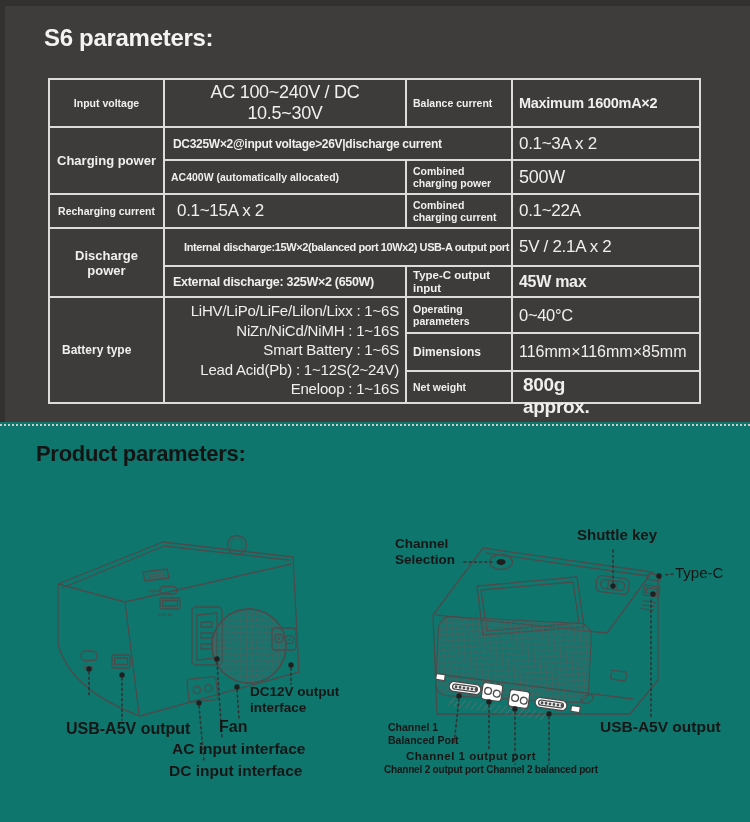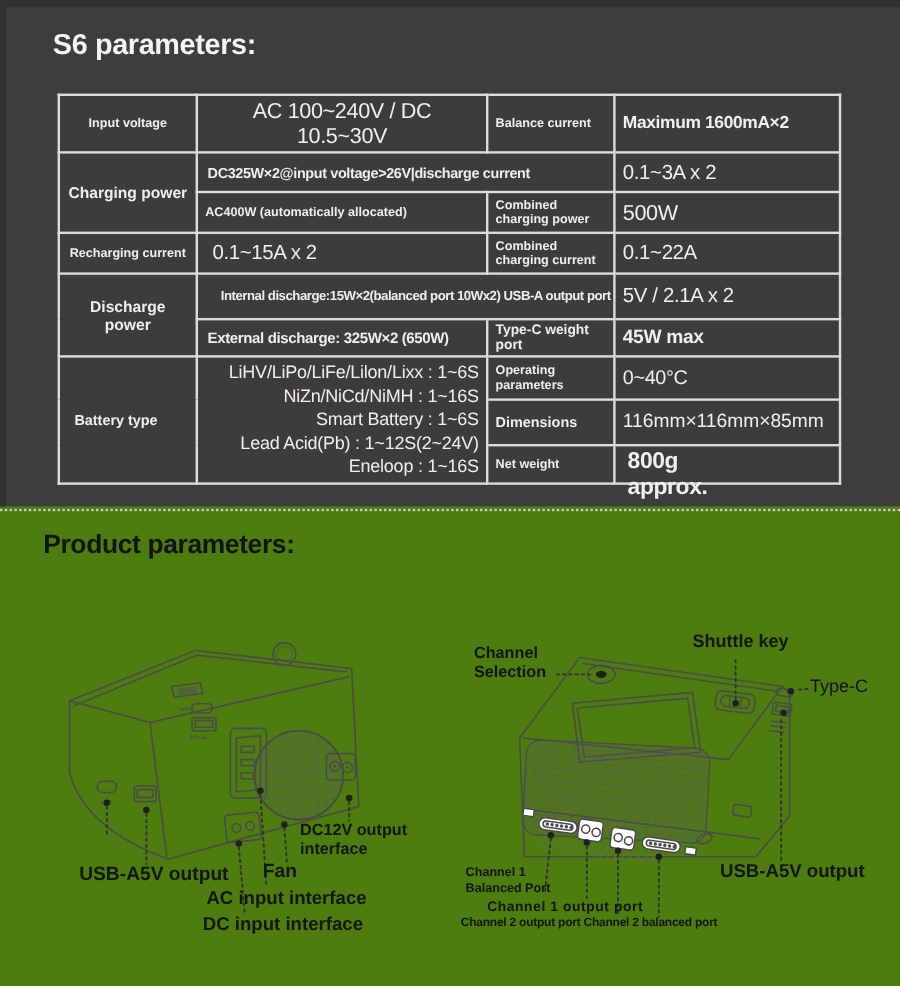--- a/index.html
+++ b/index.html
@@ -1,16 +1,16 @@
 <!DOCTYPE html>
 <html><head>
 <meta charset="utf-8">
 <style>
   html,body{margin:0;padding:0;background:#ffffff;}
-  .page{position:relative;width:750px;height:822px;background:#4d7c0f;overflow:hidden;
+  .page{position:relative;width:750px;height:822px;background:#0f766e;overflow:hidden;
         font-family:"Liberation Sans",sans-serif;}
   
   .panel{position:absolute;left:0;top:0;width:750px;height:422px;background:#3f3c3c;
          border-top:6px solid #333030;border-left:5px solid #333030;box-sizing:border-box;}
   .s6-title{position:absolute;left:44px;top:24px;font-size:24px;font-weight:bold;
             color:#f5f3f2;letter-spacing:-0.3px;}
   table.spec{position:absolute;left:48px;top:78px;width:651px;border-collapse:collapse;
              table-layout:fixed;color:#f1efee;}
   table.spec td{border:2px solid #dedcdb;background:#3e3b3b;padding:2px 6px;vertical-align:middle;
                 overflow:visible;}
@@ -73,21 +73,21 @@
       <td class="lbl">Combined charging current</td>
       <td class="val">0.1~22A</td>
     </tr>
     <tr style="height:38px">
       <td class="lbl-md" rowspan="2">Discharge power</td>
       <td class="note-sm" colspan="2" style="padding-left:19px">Internal discharge:15W×2(balanced port 10Wx2) USB-A output port</td>
       <td class="val">5V / 2.1A x 2</td>
     </tr>
     <tr style="height:30px">
       <td class="note" style="font-size:12.5px;padding-left:8px">External discharge: 325W×2 (650W)</td>
-      <td class="lbl" style="font-size:11.5px">Type-C weight port</td>
+      <td class="lbl" style="font-size:11.5px">Type-C output input</td>
       <td class="val val-b" style="font-size:16px">45W max</td>
     </tr>
     <tr style="height:36px">
       <td class="lbl" rowspan="3" style="font-size:12px;padding-left:12px">Battery type</td>
       <td class="batt" rowspan="3">
         <div>LiHV/LiPo/LiFe/Lilon/Lixx : 1~6S</div>
         <div>NiZn/NiCd/NiMH : 1~16S</div>
         <div>Smart Battery : 1~6S</div>
         <div>Lead Acid(Pb) : 1~12S(2~24V)</div>
         <div>Eneloop : 1~16S</div>

